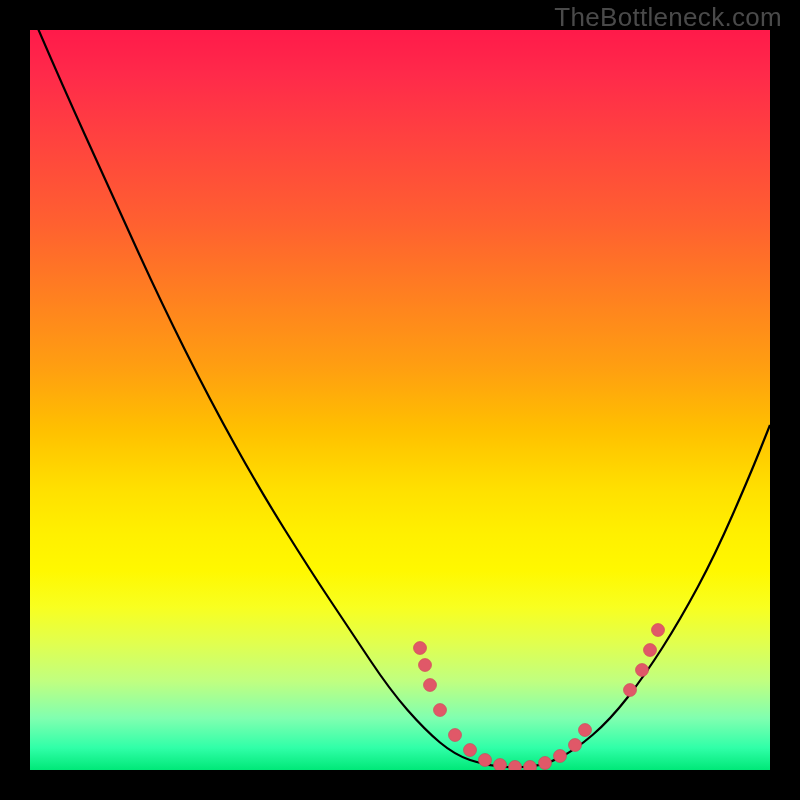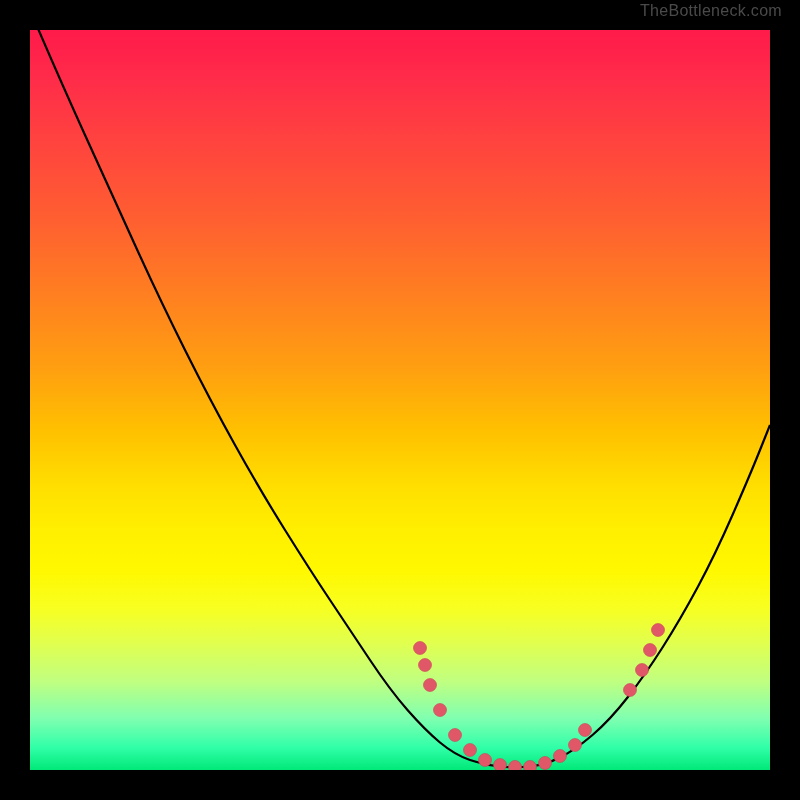--- a/index.html
+++ b/index.html
@@ -1,18 +1,18 @@
 <!DOCTYPE html>
 <html><head>
 <meta charset="utf-8">
 <style>
   * { margin: 0; padding: 0; box-sizing: border-box; }
   body { background: #000; width: 800px; height: 800px; overflow: hidden; font-family: Arial, sans-serif; }
   .frame { position: relative; width: 800px; height: 800px; background: #000; }
-  .watermark { position: absolute; top: 2px; right: 18px; color: #4a4a4a; font-size: 16px; font-weight: 500; letter-spacing: 0.3px; }
+  .watermark { position: absolute; top: 2px; right: 18px; color: #4a4a4a; font-size: 26px; font-weight: 500; letter-spacing: 0.3px; }
   .plot-area { position: absolute; left: 30px; top: 30px; width: 740px; height: 740px; }
   .gradient-bg { position: absolute; left: 0; top: 0; width: 100%; height: 100%;
     background: linear-gradient(to bottom,
       #ff1a4a 0%,
       #ff2a4a 6%,
       #ff4040 14%,
       #ff6030 26%,
       #ff8020 36%,
       #ffa010 46%,
       #ffc000 54%,

